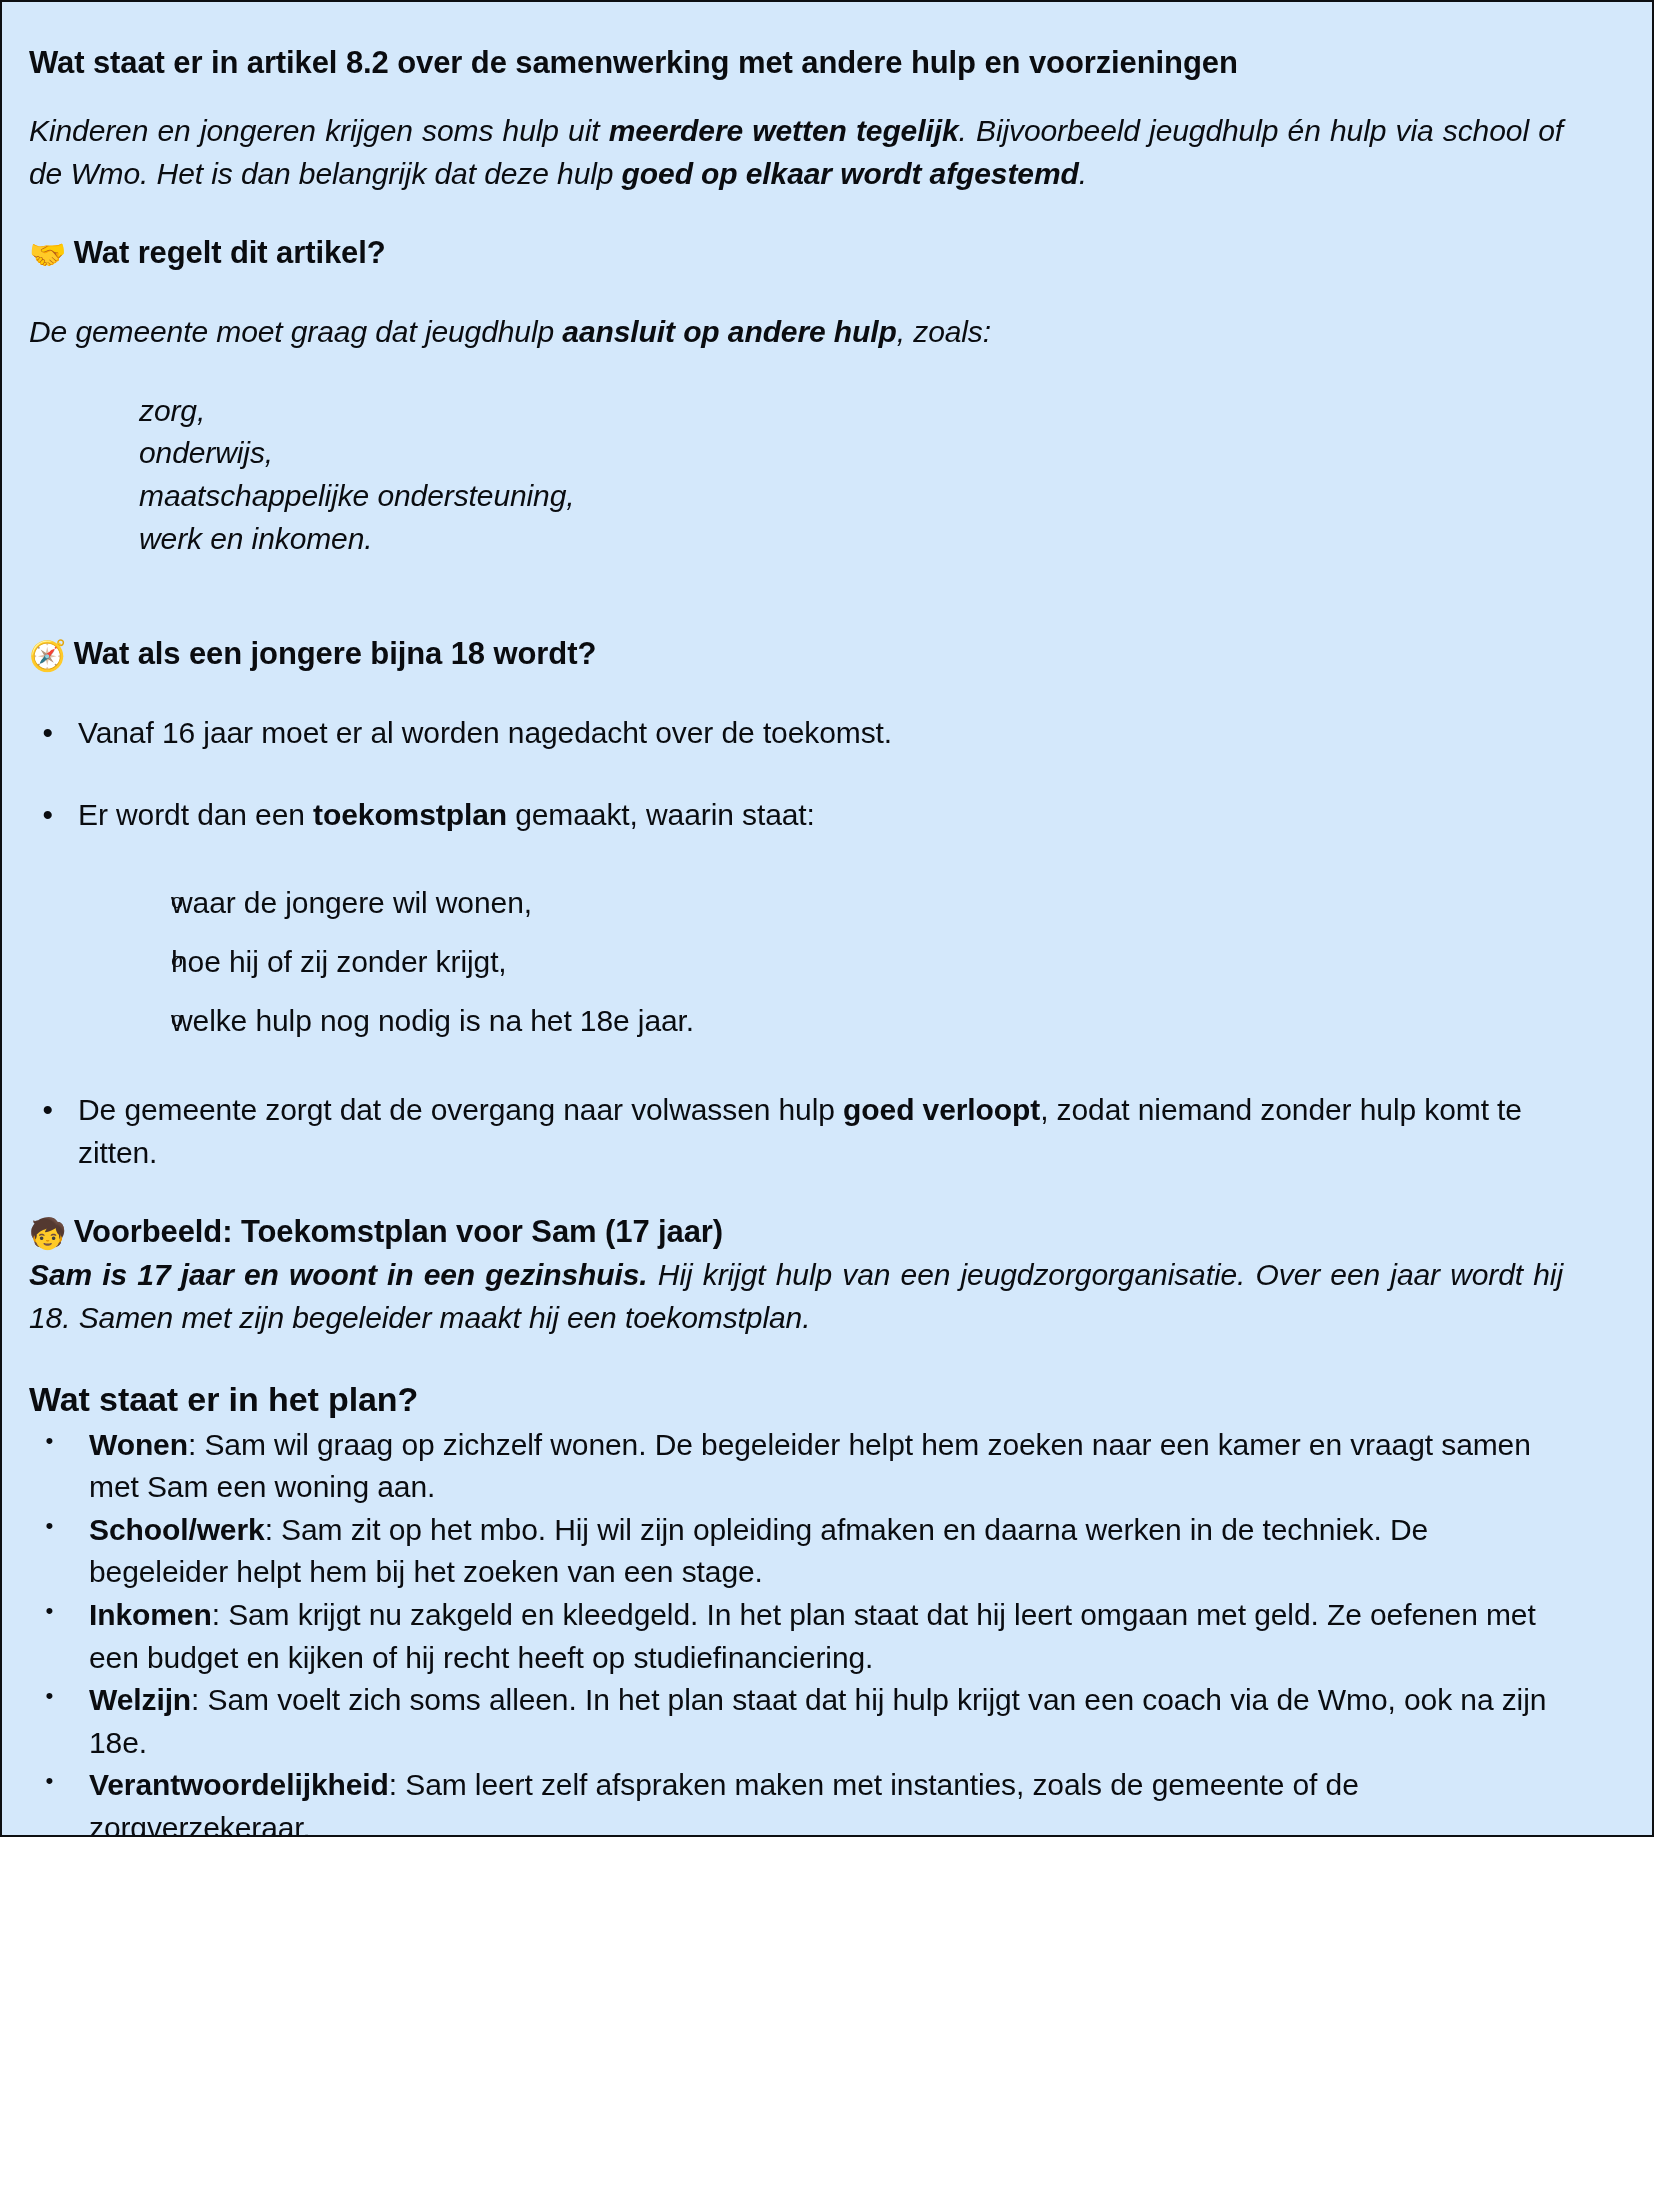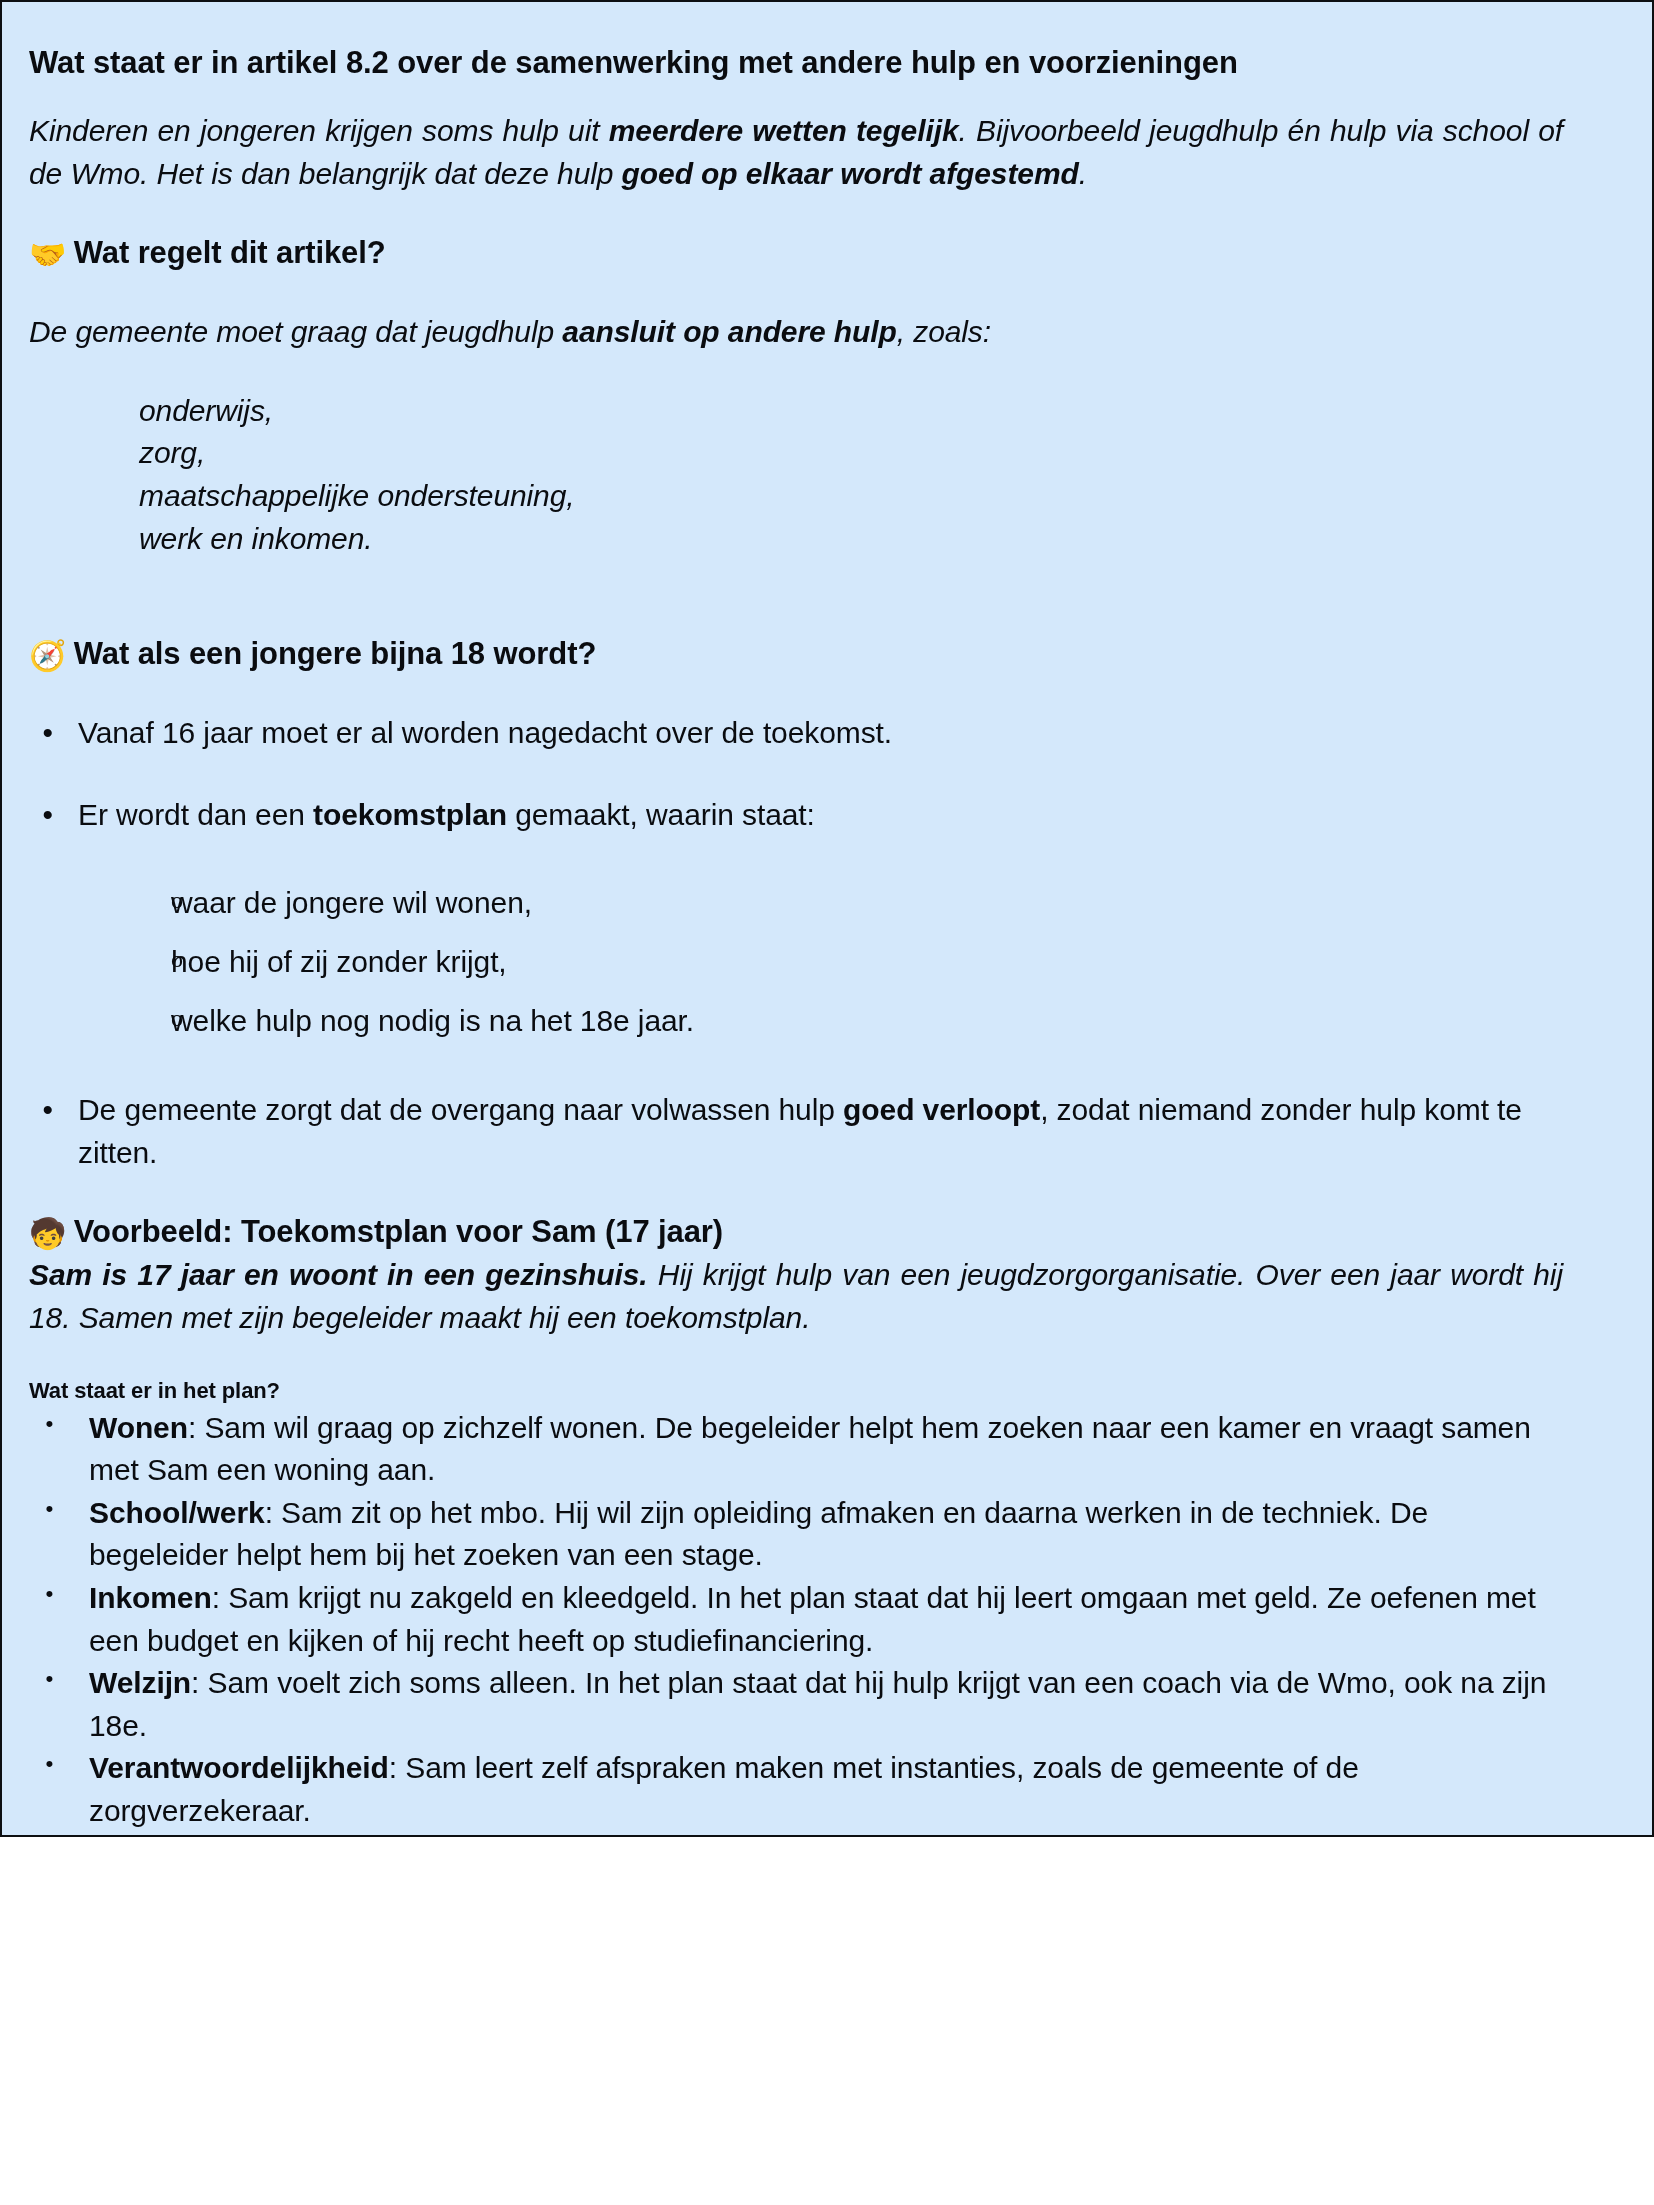--- a/index.html
+++ b/index.html
@@ -46,21 +46,21 @@
     letter-spacing: -0.1px;
   }
   .subhead .emoji {
     font-size: 30px;
     line-height: 1;
     flex: 0 0 auto;
     position: relative;
     top: 1.5px;
   }
   .plainhead {
-    font-size: 22px;
+    font-size: 34px;
     font-weight: 700;
     margin: 0;
   }
 
   
   p.para {
     margin: 0;
     text-align: justify;
     text-justify: inter-word;
     font-style: italic;
@@ -147,22 +147,22 @@
       <span>Wat regelt dit artikel?</span>
     </h2>
 
     <div class="sp-m"></div>
 
     <p class="para nojust indent1"><span>De gemeente moet graag dat jeugdhulp </span><b>aansluit op andere hulp</b><span>, zoals:</span></p>
 
     <div class="sp-m"></div>
 
     <div class="indent2">
+      <p class="para nojust">zorg,</p>
       <p class="para nojust">onderwijs,</p>
-      <p class="para nojust">zorg,</p>
       <p class="para nojust">maatschappelijke ondersteuning,</p>
       <p class="para nojust">werk en inkomen.</p>
     </div>
 
     <div class="sp-m"></div>
 
 
     <div class="sp-m"></div>
 
     <h2 class="subhead">

